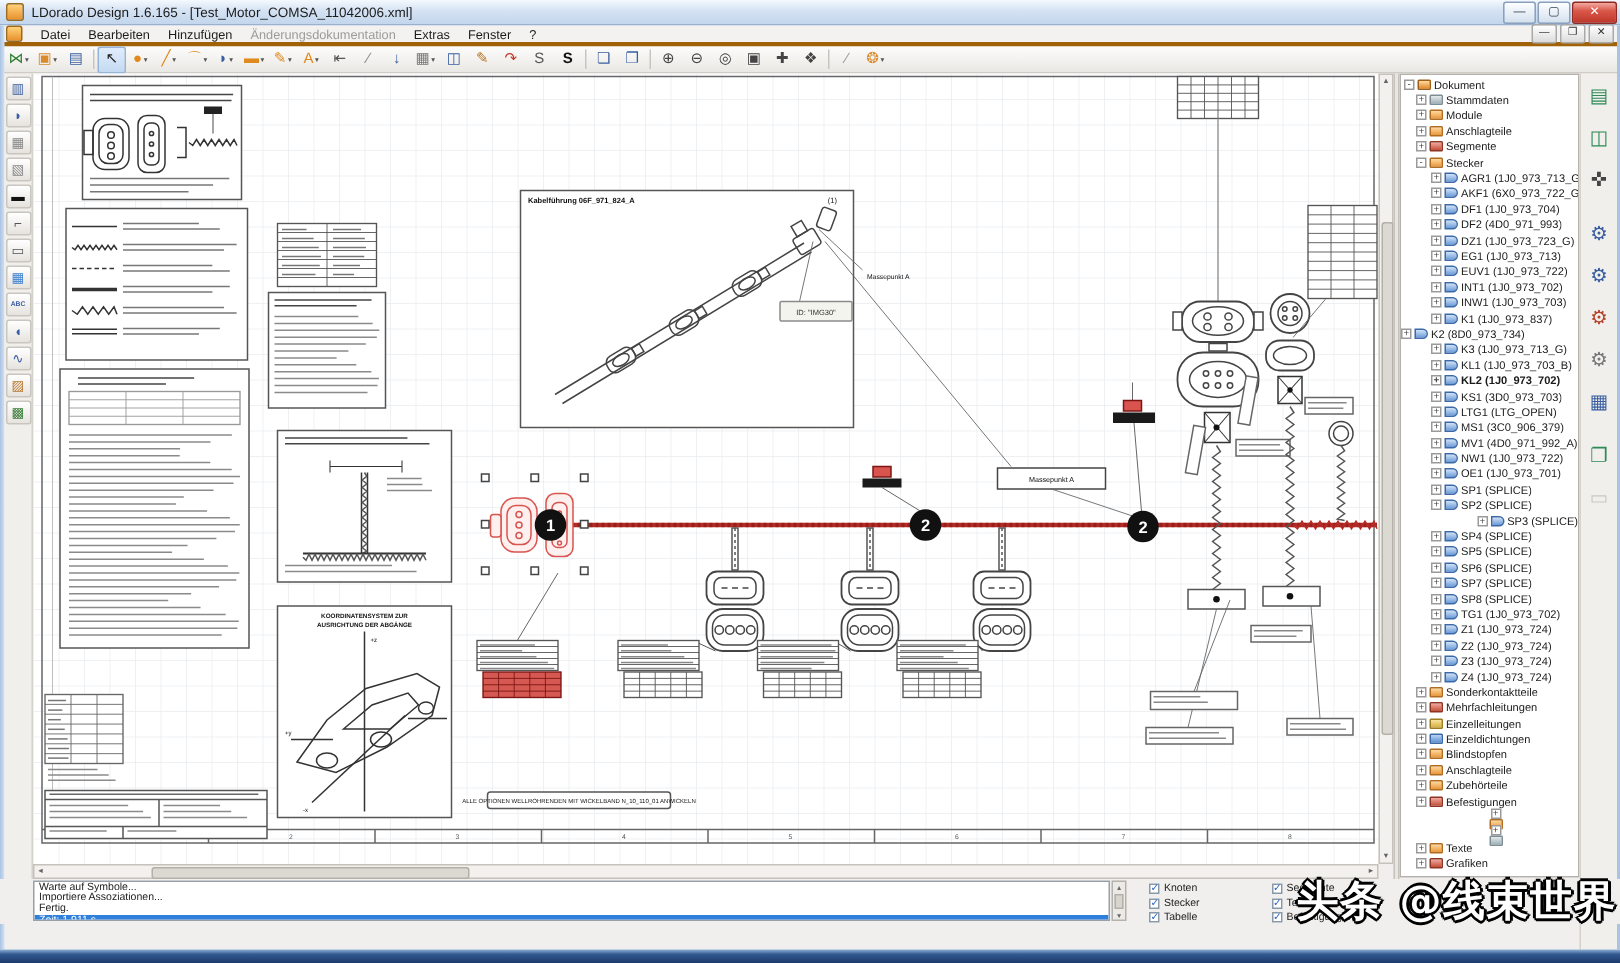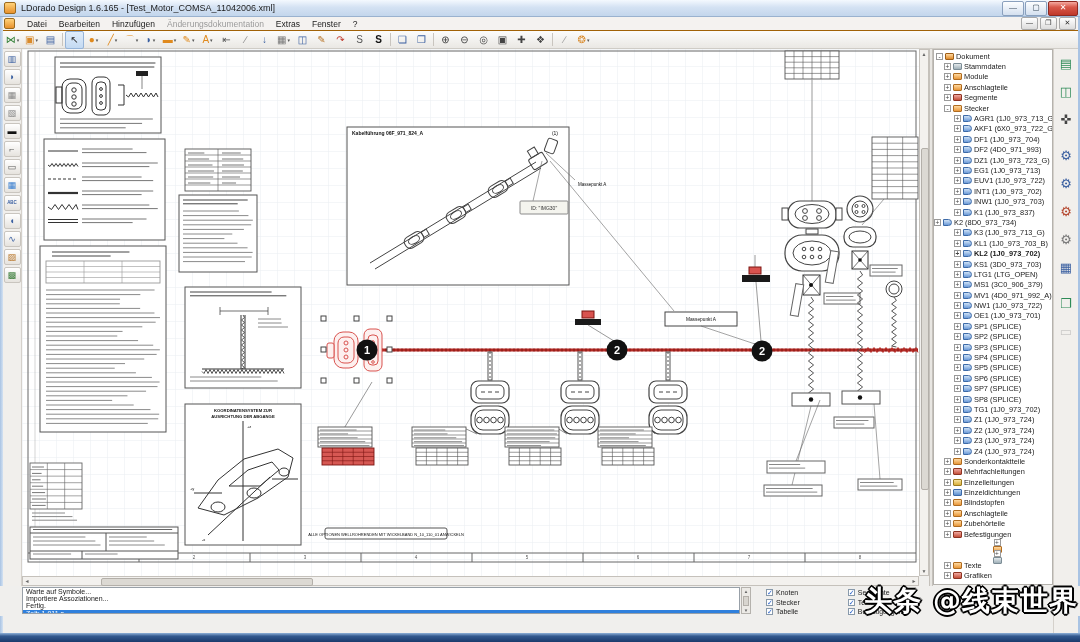--- a/index.html
+++ b/index.html
@@ -4,21 +4,21 @@
 <style>
   html,body{margin:0;padding:0;background:#444;}
   #app{position:relative;width:1080px;height:642px;background:#f0efed;font-family:"Liberation Sans",sans-serif;overflow:hidden;-webkit-font-smoothing:antialiased;}
   
   .titlebar{position:absolute;left:0;top:0;right:0;height:17px;background:linear-gradient(#f4f9fe,#d4e2f3 45%,#c3d6ec);border-bottom:1px solid #9ab2cf;display:flex;align-items:center;padding-left:4px;box-sizing:border-box;}
   .title-icon{width:10px;height:10px;background:linear-gradient(#ffd27a,#e8912d);border:1px solid #9a6a1f;border-radius:2px;margin-right:5px;flex:none;}
   .title-text{font-size:9px;color:#1c1c1c;white-space:nowrap;text-align:center;}
   .winbtns{margin-left:auto;display:flex;gap:1px;margin-right:2px;}
   .winbtn{width:20px;height:13px;border:1px solid #8aa0bd;border-radius:2px;background:linear-gradient(#fdfeff,#d4e0ef);font-size:8px;line-height:11px;text-align:center;color:#345;}
   .winbtn.close{width:28px;background:linear-gradient(#f4a9a0,#d8584a 40%,#bf382a);color:#fff;border-color:#8e2a22;}
-  .menubar{position:absolute;left:0;top:17px;right:0;height:14px;background:#f4f2f0;border-bottom:1px solid #a16207;display:flex;align-items:center;font-size:8.5px;color:#1c1c1c;box-sizing:border-box;}
+  .menubar{position:absolute;left:0;top:17px;right:0;height:14px;background:#f4f2f0;border-bottom:3px solid #a16207;display:flex;align-items:center;font-size:8.5px;color:#1c1c1c;box-sizing:border-box;}
   .menu-icon{width:9px;height:9px;margin:0 6px 0 4px;background:linear-gradient(#ffd27a,#e8912d);border:1px solid #9a6a1f;border-radius:2px;flex:none;}
   .menu-item{padding:0 6px;height:100%;display:flex;align-items:center;}
   .menu-item.disabled{color:#9b9b9b;}
   .mdibtns{margin-left:auto;display:flex;gap:2px;margin-right:4px;}
   .mdibtn{width:15px;height:11px;border:1px solid #a9a9a9;background:linear-gradient(#ffffff,#dcdcdc);font-size:7px;text-align:center;line-height:9px;color:#333;border-radius:2px;}
   .toolbar{position:absolute;left:0;top:31px;right:0;height:18px;background:linear-gradient(#fcfcfb,#eae8e4);border-bottom:1px solid #cfccc6;display:flex;align-items:center;padding-left:3px;box-sizing:border-box;}
   .tbtn{height:16px;min-width:15px;display:flex;align-items:center;justify-content:center;border:1px solid transparent;border-radius:2px;padding:0 1px;}
   .tbtn .g{font-size:10px;line-height:14px;}
   .tbtn .dd{font-size:5px;color:#555;margin-left:1px;}
   .tbtn.pressed{border-color:#96b4d8;background:linear-gradient(#e0edfb,#c4daf2);}
@@ -1116,21 +1116,21 @@
       <div class="trow" style="padding-left: 20px;">
         <span class="texp">+</span>
         <span class="ti ico-conn"></span>
         <span class="tlabel">SP1  (SPLICE)</span>
       </div>
       <div class="trow" style="padding-left: 20px;">
         <span class="texp">+</span>
         <span class="ti ico-conn"></span>
         <span class="tlabel">SP2  (SPLICE)</span>
       </div>
-      <div class="trow" style="padding-left: 20px;">
+      <div class="trow" style="padding-left: 20px; justify-content: flex-end;">
         <span class="texp">+</span>
         <span class="ti ico-conn"></span>
         <span class="tlabel">SP3  (SPLICE)</span>
       </div>
       <div class="trow" style="padding-left: 20px;">
         <span class="texp">+</span>
         <span class="ti ico-conn"></span>
         <span class="tlabel">SP4  (SPLICE)</span>
       </div>
       <div class="trow" style="padding-left: 20px;">

